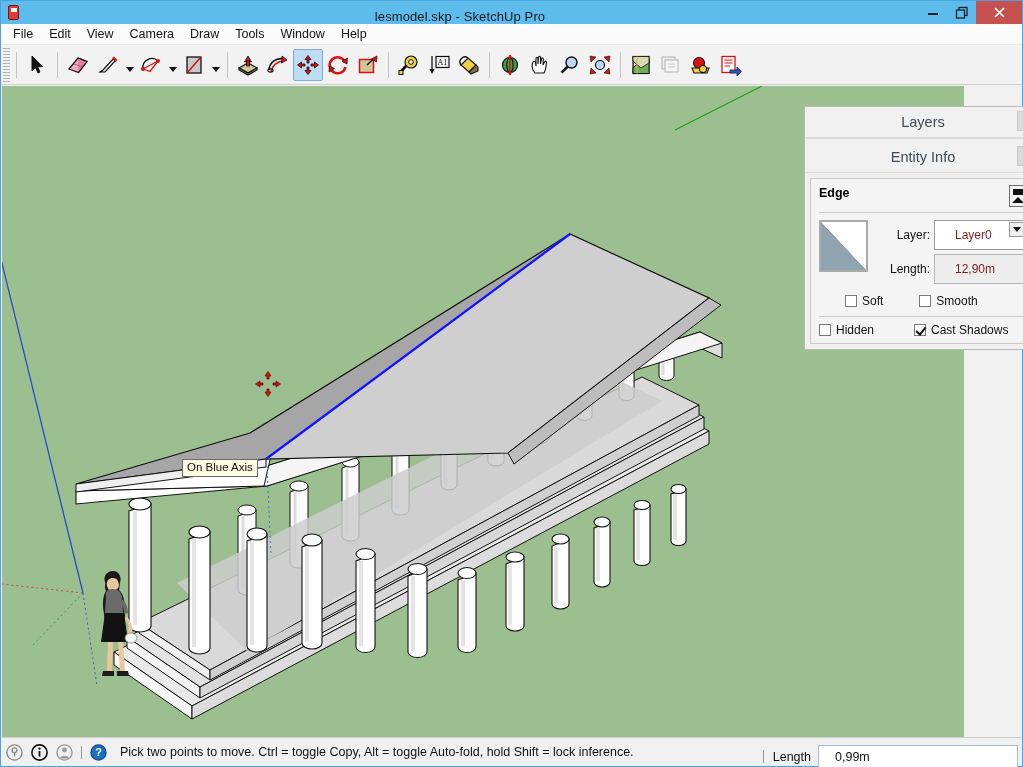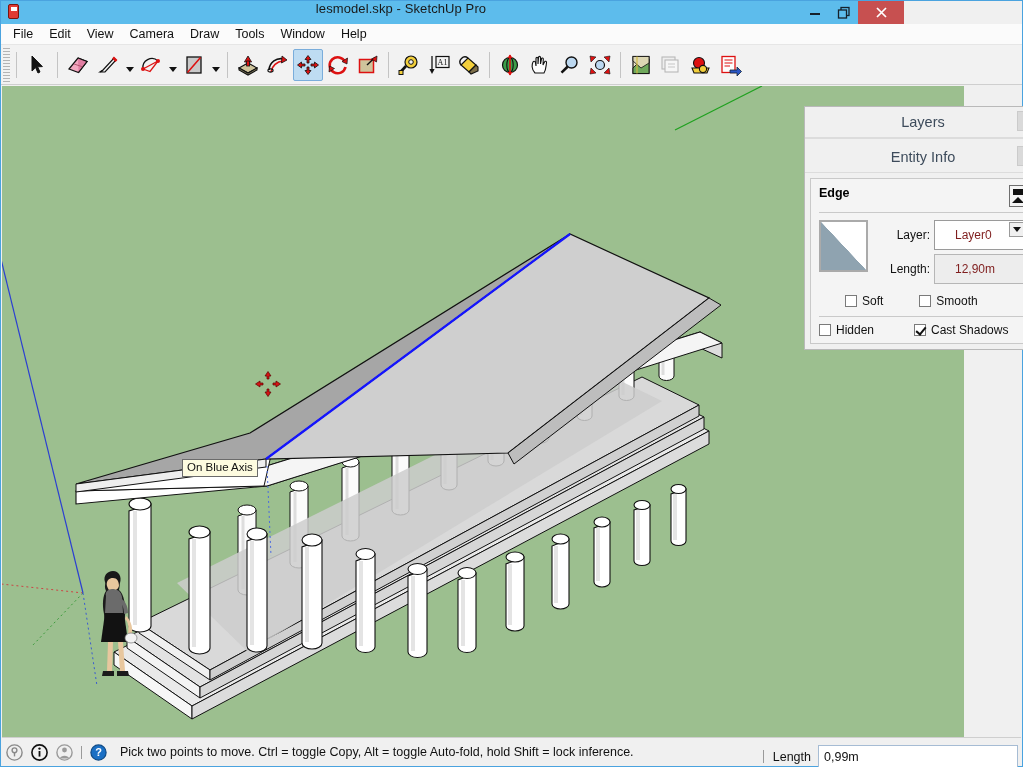--- a/index.html
+++ b/index.html
@@ -12,23 +12,23 @@
   }
   #app {
     position: relative;
     width: 1023px; height: 767px;
     background: #f0f0f0;
     border: 1px solid #4aa3df;
   }
 
   
   #titlebar {
-    position: absolute; left: 0; top: 0; width: 903px; height: 23px;
+    position: absolute; left: 0; top: 0; width: 1021px; height: 23px;
     background: #5dbcec;
-    display: flex; align-items: flex-start;
+    display: flex; align-items: flex-end;
   }
   #app-icon {
     width: 22px; height: 22px; margin-left: 3px;
     position: relative; flex: 0 0 auto;
   }
   #app-icon .glyph {
     position: absolute; left: 4px; top: 3px;
     width: 11px; height: 15px;
     background: #e03a34;
     border: 1px solid #7a1410;
@@ -218,21 +218,21 @@
   }
   #vcb {
     position: absolute; right: 0; top: 4px; height: 29px;
     display: flex; align-items: center;
   }
   #vcb-div { width: 1px; height: 13px; background: #9a9a9a; margin-right: 9px; }
   #vcb-label { font-size: 12.5px; color: #111; margin-right: 7px; }
   #vcb-input {
     width: 200px; height: 23px; background: #ffffff; border: 1px solid #a6bcd4;
     font-size: 12.5px; color: #111;
-    display: flex; align-items: center; padding-left: 5px; margin-right: 3px;
+    display: flex; align-items: center; padding-left: 16px; margin-right: 3px;
   }
 </style>
 </head>
 <body>
 
 <div id="app">
 
   <div id="titlebar">
     <div id="app-icon">
       <div class="glyph"></div>

